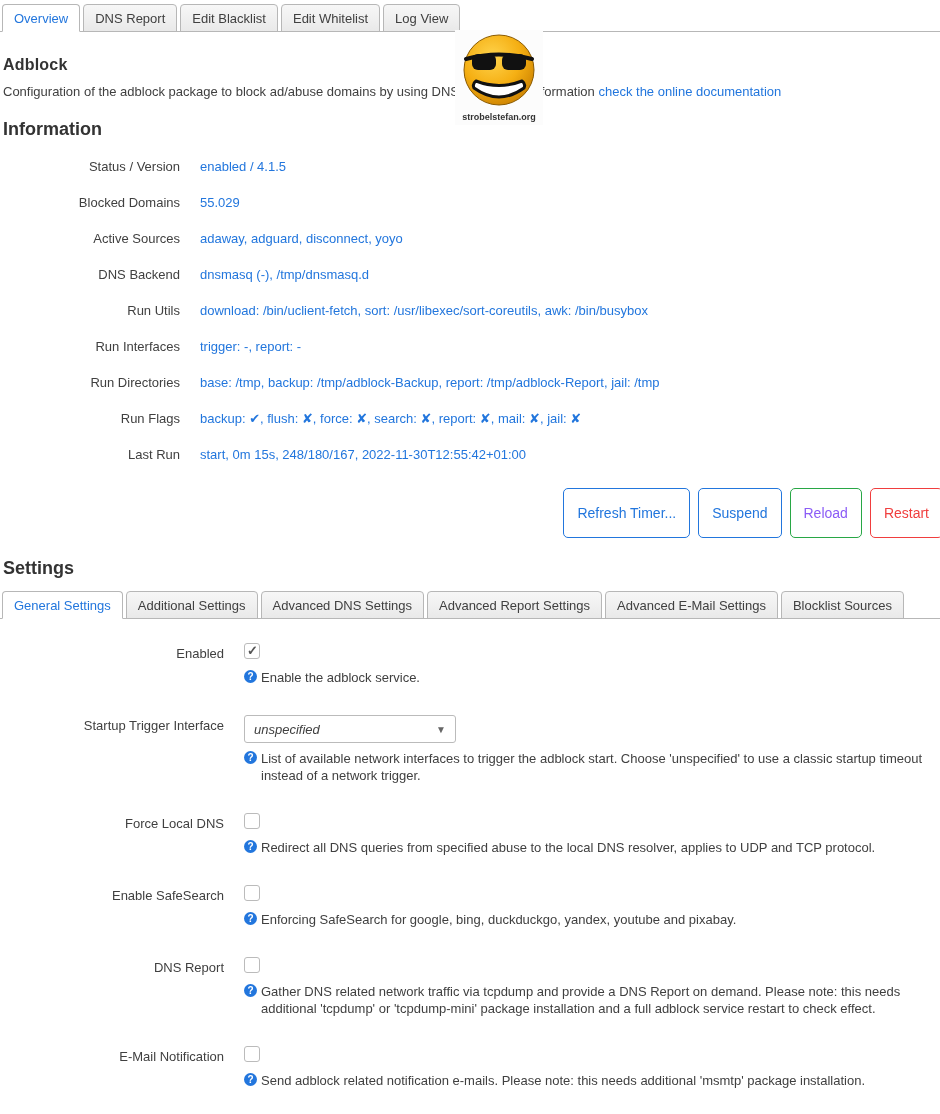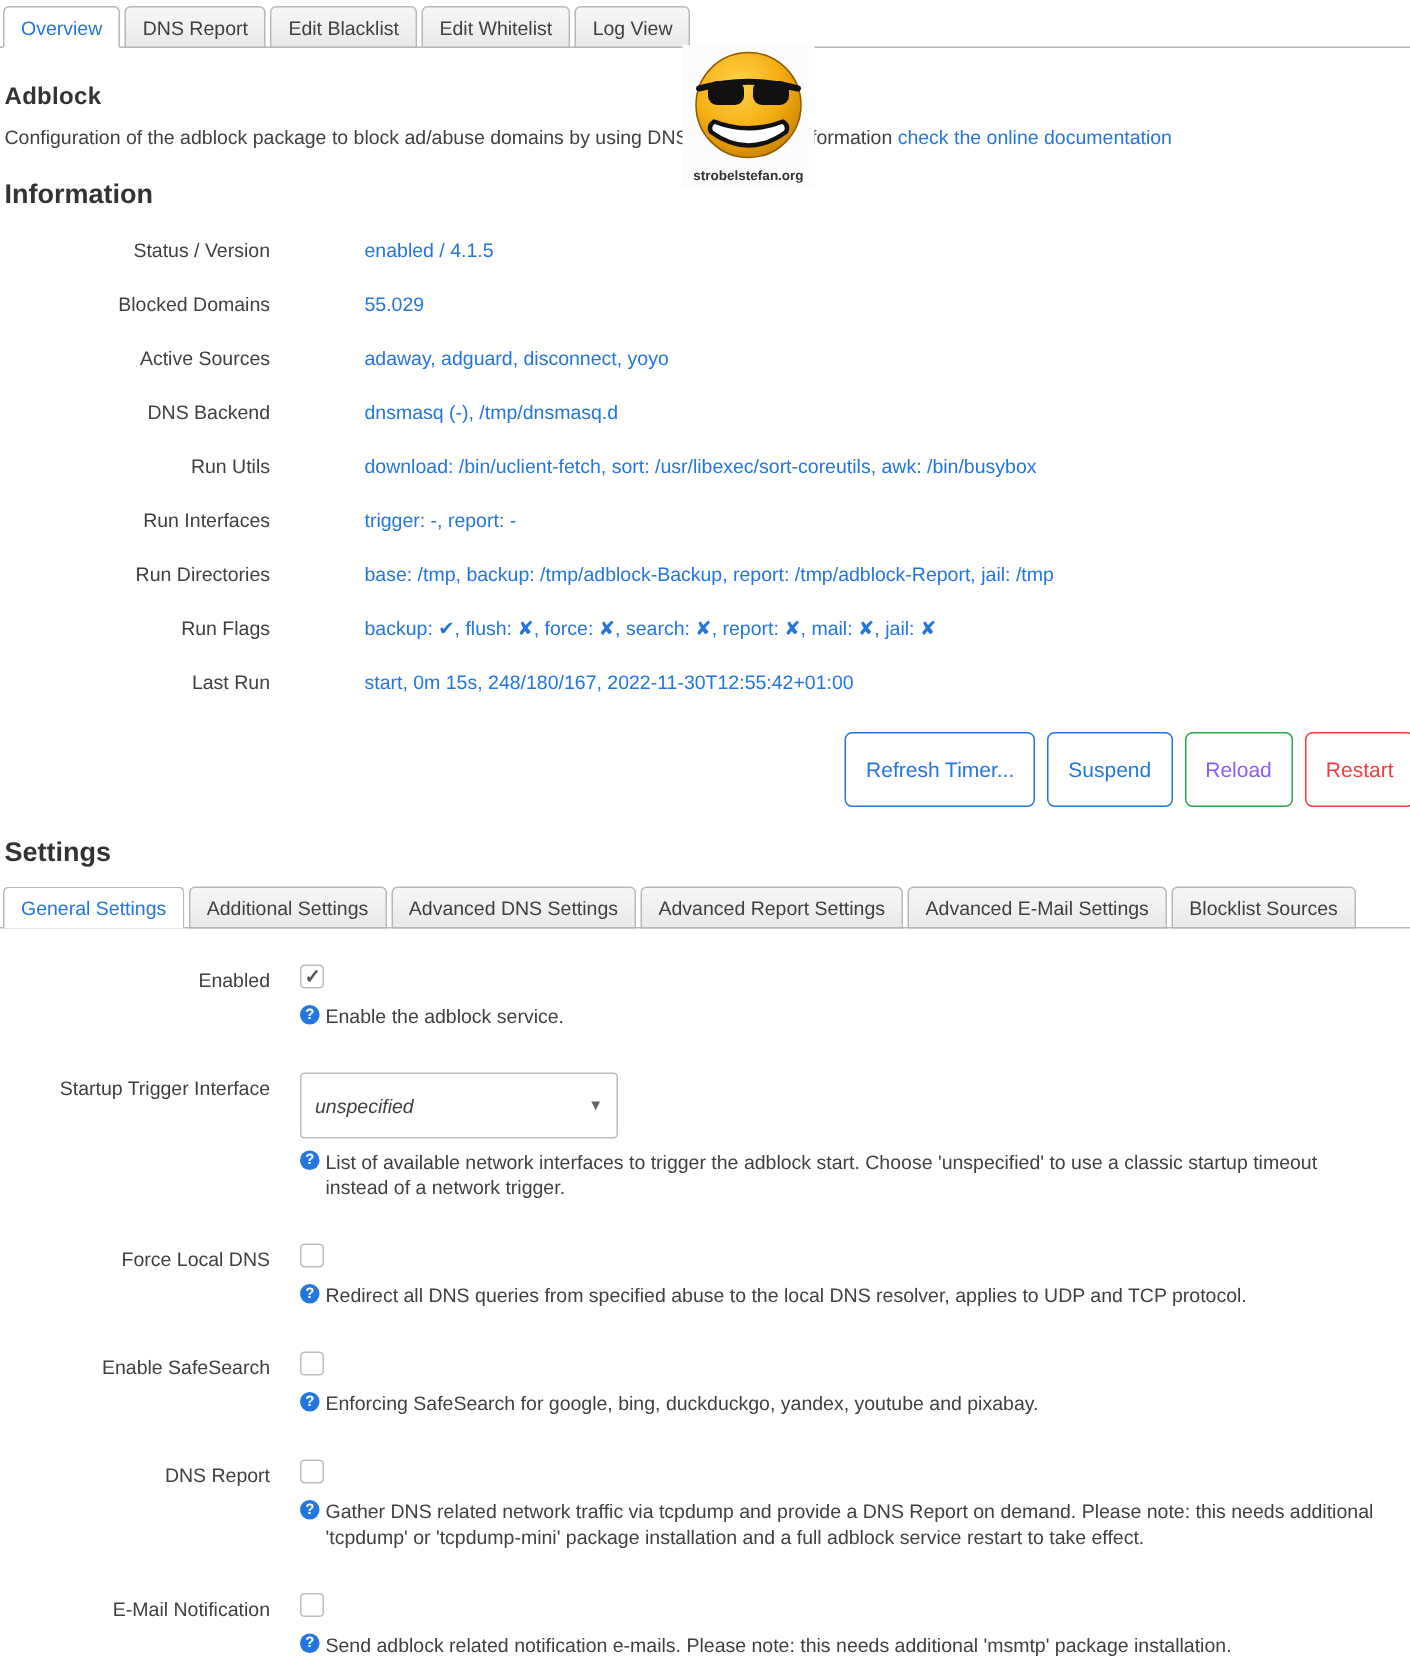--- a/index.html
+++ b/index.html
@@ -31,46 +31,46 @@
   a.link { color: #2276dd; text-decoration: none; cursor: pointer; }
 
   .logo-box { position: absolute; left: 455px; top: 30px; width: 88px;
     background: #fcfcfc; text-align: center; padding: 2px 2px 3px; z-index: 5; }
   .logo-box .caption { font-size: 9px; font-weight: bold; color: #333; display: block; margin-top: 1px; }
 
   h3.section { font-size: 18px; font-weight: bold; color: #333; margin: 20px 0 8px 3px; }
 
   
   .info-table { margin-top: 2px; }
-  .info-row { display: flex; height: 36px; align-items: center; gap: 43px; }
+  .info-row { display: flex; height: 36px; align-items: center; }
   .info-label { width: 180px; text-align: right; flex: 0 0 180px; color: #404040; }
   .info-value { margin-left: 20px; color: #2276dd; }
 
   
   .action-row { display: flex; justify-content: flex-end; gap: 8px;
     margin: 16px 0 6px; padding-right: 0; margin-right: -3px; }
   .btn { font-family: "Liberation Sans", sans-serif; font-size: 14px;
     background: #fff; border-radius: 5px; padding: 16px 13px; cursor: pointer;
     line-height: 16px; }
   .btn-blue  { border: 1px solid #2276dd; color: #2276dd; }
   .btn-green { border: 1px solid #28a745; color: #8b5cf6; }
   .btn-red   { border: 1px solid #f03e3e; color: #f03e3e; }
 
   
   .form { margin-top: 24px; }
-  .field { margin-bottom: 29px; }
+  .field { margin-bottom: 29px; padding-left: 44px; }
   .field-line { display: flex; align-items: flex-start; }
   .field-label { width: 180px; flex: 0 0 180px; text-align: right; padding-top: 3px; color: #404040; }
   .field-ctrl { margin-left: 20px; }
   .checkbox { appearance: none; -webkit-appearance: none; width: 16px; height: 16px;
     border: 1px solid #bbb; border-radius: 3px; background: #fff; cursor: pointer;
     position: relative; display: inline-block; }
   .checkbox:checked::after { content: "✓"; position: absolute; left: 2px; top: -1px;
     font-size: 13px; font-weight: bold; color: #555; }
-  .select { width: 212px; height: 44px; border: 1px solid #bbb; border-radius: 3px;
+  .select { width: 212px; height: 28px; border: 1px solid #bbb; border-radius: 3px;
     background: #fff; display: flex; align-items: center; justify-content: space-between;
     padding: 0 9px; cursor: pointer; }
   .select .sel-value { font-style: italic; color: #404040; }
   .select .caret { color: #666; font-size: 10px; }
   .help { display: flex; margin: 7px 0 0 200px; max-width: 720px; line-height: 17px; }
   .help-icon { flex: 0 0 13px; width: 13px; height: 13px; border-radius: 50%;
     background: #2276dd; color: #fff; font-size: 10px; font-weight: bold;
     text-align: center; line-height: 13px; margin: 1px 4px 0 0; }
   .help-text { color: #404040; }
 
@@ -221,21 +221,21 @@
       </div>
     </div>
 
     <div class="field">
       <div class="field-line">
         <span class="field-label">DNS Report</span>
         <span class="field-ctrl"><input type="checkbox" class="checkbox" style=""></span>
       </div>
       <div class="help">
         <span class="help-icon">?</span>
-        <span class="help-text">Gather DNS related network traffic via tcpdump and provide a DNS Report on demand. Please note: this needs additional 'tcpdump' or 'tcpdump-mini' package installation and a full adblock service restart to take effect.</span>
+        <span class="help-text">Gather DNS related network traffic via tcpdump and provide a DNS Report on demand. Please note: this needs additional 'tcpdump' or 'tcpdump-mini' package installation and a full adblock service restart to check effect.</span>
       </div>
     </div>
 
     <div class="field">
       <div class="field-line">
         <span class="field-label">E-Mail Notification</span>
         <span class="field-ctrl"><input type="checkbox" class="checkbox" style=""></span>
       </div>
       <div class="help">
         <span class="help-icon">?</span>

